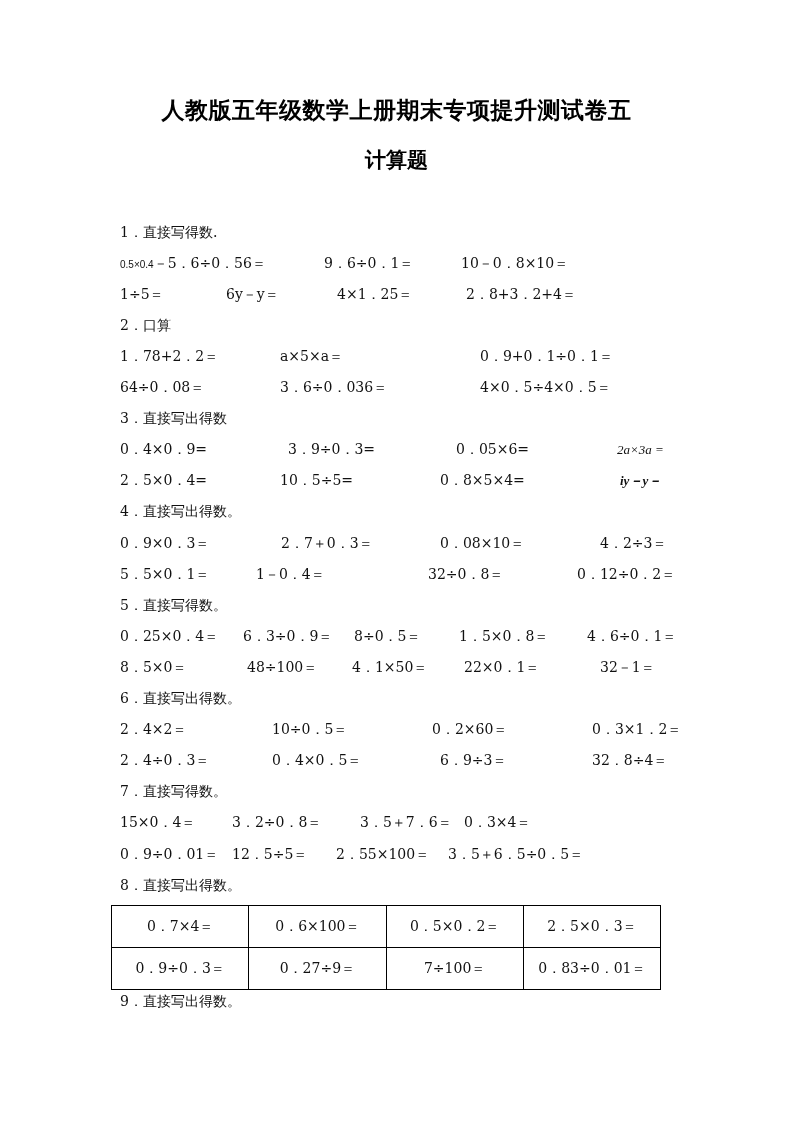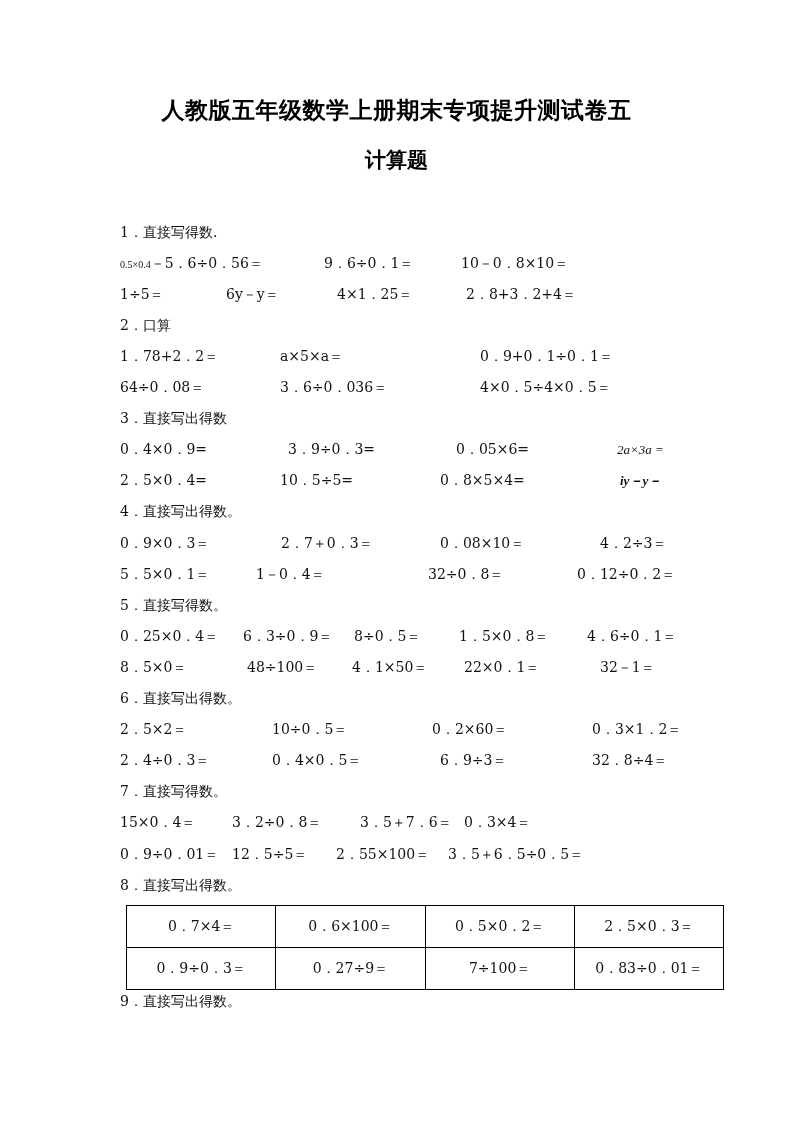--- a/index.html
+++ b/index.html
@@ -3,24 +3,24 @@
 <meta charset="utf-8">
 <style>
   html, body { margin:0; padding:0; background:#ffffff; }
   body { width:793px; height:1122px; position:relative; overflow:hidden;
          font-family: "DejaVu Serif", "Liberation Serif", serif; color:#111; }
   .title { position:absolute; left:0; width:793px; text-align:center;
            font-family: "DejaVu Sans", "Liberation Sans", sans-serif; font-weight:bold; color:#000; }
   .t1 { top:95px; font-size:23px; letter-spacing:0.5px; }
   .t2 { top:146px; font-size:21px; }
   .ln { position:absolute; font-size:14px; white-space:nowrap; line-height:18px; }
-  .small { font-size:10px; font-family:Liberation Serif, serif; }
+  .small { font-size:10px; font-family:Liberation Sans, sans-serif; }
   .ital { font-style:italic; font-family:"Liberation Serif", serif; font-size:13px;font-weight:bold; }
   .bold { font-weight:normal; }
-  table.grid { position:absolute; left:111px; top:905px; width:598px; border-collapse:collapse;margin-left:15px; }
+  table.grid { position:absolute; left:111px; top:905px; width:550px; border-collapse:collapse; }
   table.grid td { border:1px solid #000; height:41px; text-align:center; font-size:14px; padding:0; width:25%; }
 </style>
 </head>
 <body>
 
 <div class="title t1">人教版五年级数学上册期末专项提升测试卷五</div>
 <div class="title t2">计算题</div>
 
 <div class="ln" style="left:120px;top:223px">1．直接写得数.</div>
 <div class="ln" style="left:120px;top:254px"><span class="small">0.5×0.4</span><span>－5．6÷0．56＝</span></div>
@@ -65,21 +65,21 @@
 <div class="ln" style="left:354px;top:627px">8÷0．5＝</div>
 <div class="ln" style="left:459px;top:627px">1．5×0．8＝</div>
 <div class="ln" style="left:587px;top:627px">4．6÷0．1＝</div>
 <div class="ln" style="left:120px;top:658px">8．5×0＝</div>
 <div class="ln" style="left:247px;top:658px">48÷100＝</div>
 <div class="ln" style="left:352px;top:658px">4．1×50＝</div>
 <div class="ln" style="left:464px;top:658px">22×0．1＝</div>
 <div class="ln" style="left:600px;top:658px">32－1＝</div>
 
 <div class="ln" style="left:120px;top:689px">6．直接写出得数。</div>
-<div class="ln" style="left:120px;top:720px">2．5×2＝</div>
+<div class="ln" style="left:120px;top:720px">2．4×2＝</div>
 <div class="ln" style="left:272px;top:720px">10÷0．5＝</div>
 <div class="ln" style="left:432px;top:720px">0．2×60＝</div>
 <div class="ln" style="left:592px;top:720px">0．3×1．2＝</div>
 <div class="ln" style="left:120px;top:751px">2．4÷0．3＝</div>
 <div class="ln" style="left:272px;top:751px">0．4×0．5＝</div>
 <div class="ln" style="left:440px;top:751px">6．9÷3＝</div>
 <div class="ln" style="left:592px;top:751px">32．8÷4＝</div>
 
 <div class="ln" style="left:120px;top:782px">7．直接写得数。</div>
 <div class="ln" style="left:120px;top:813px">15×0．4＝</div>

